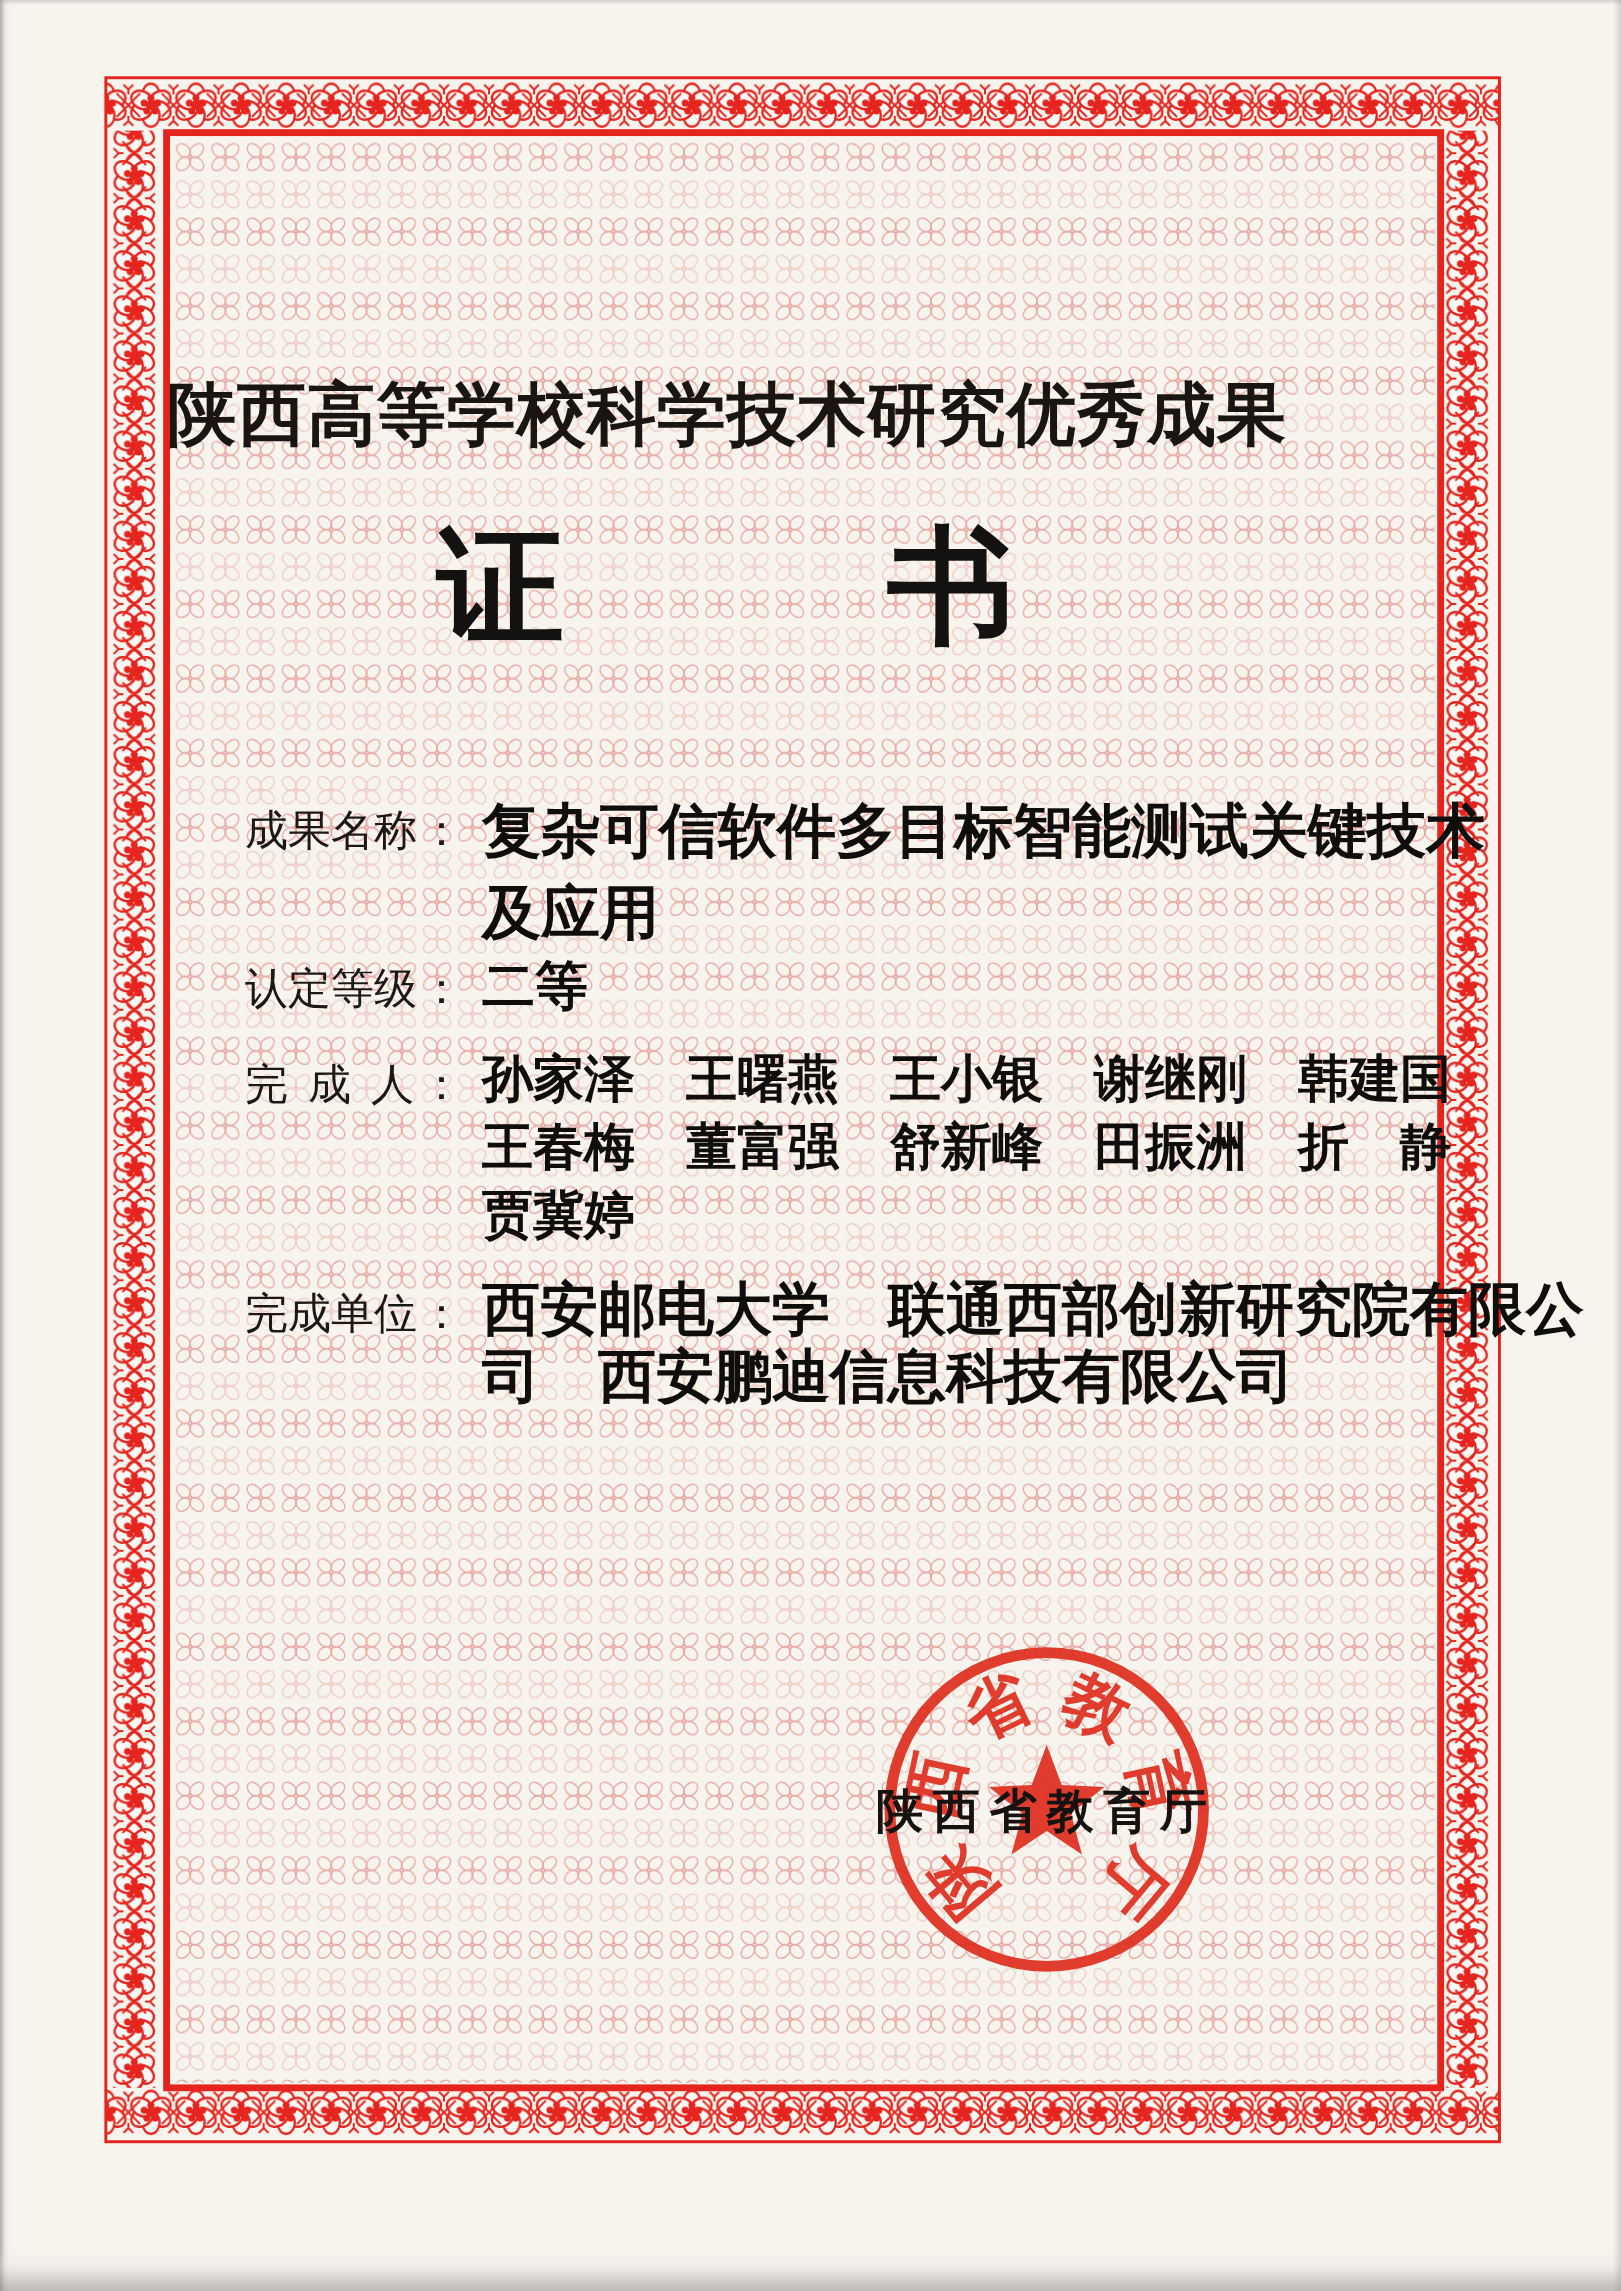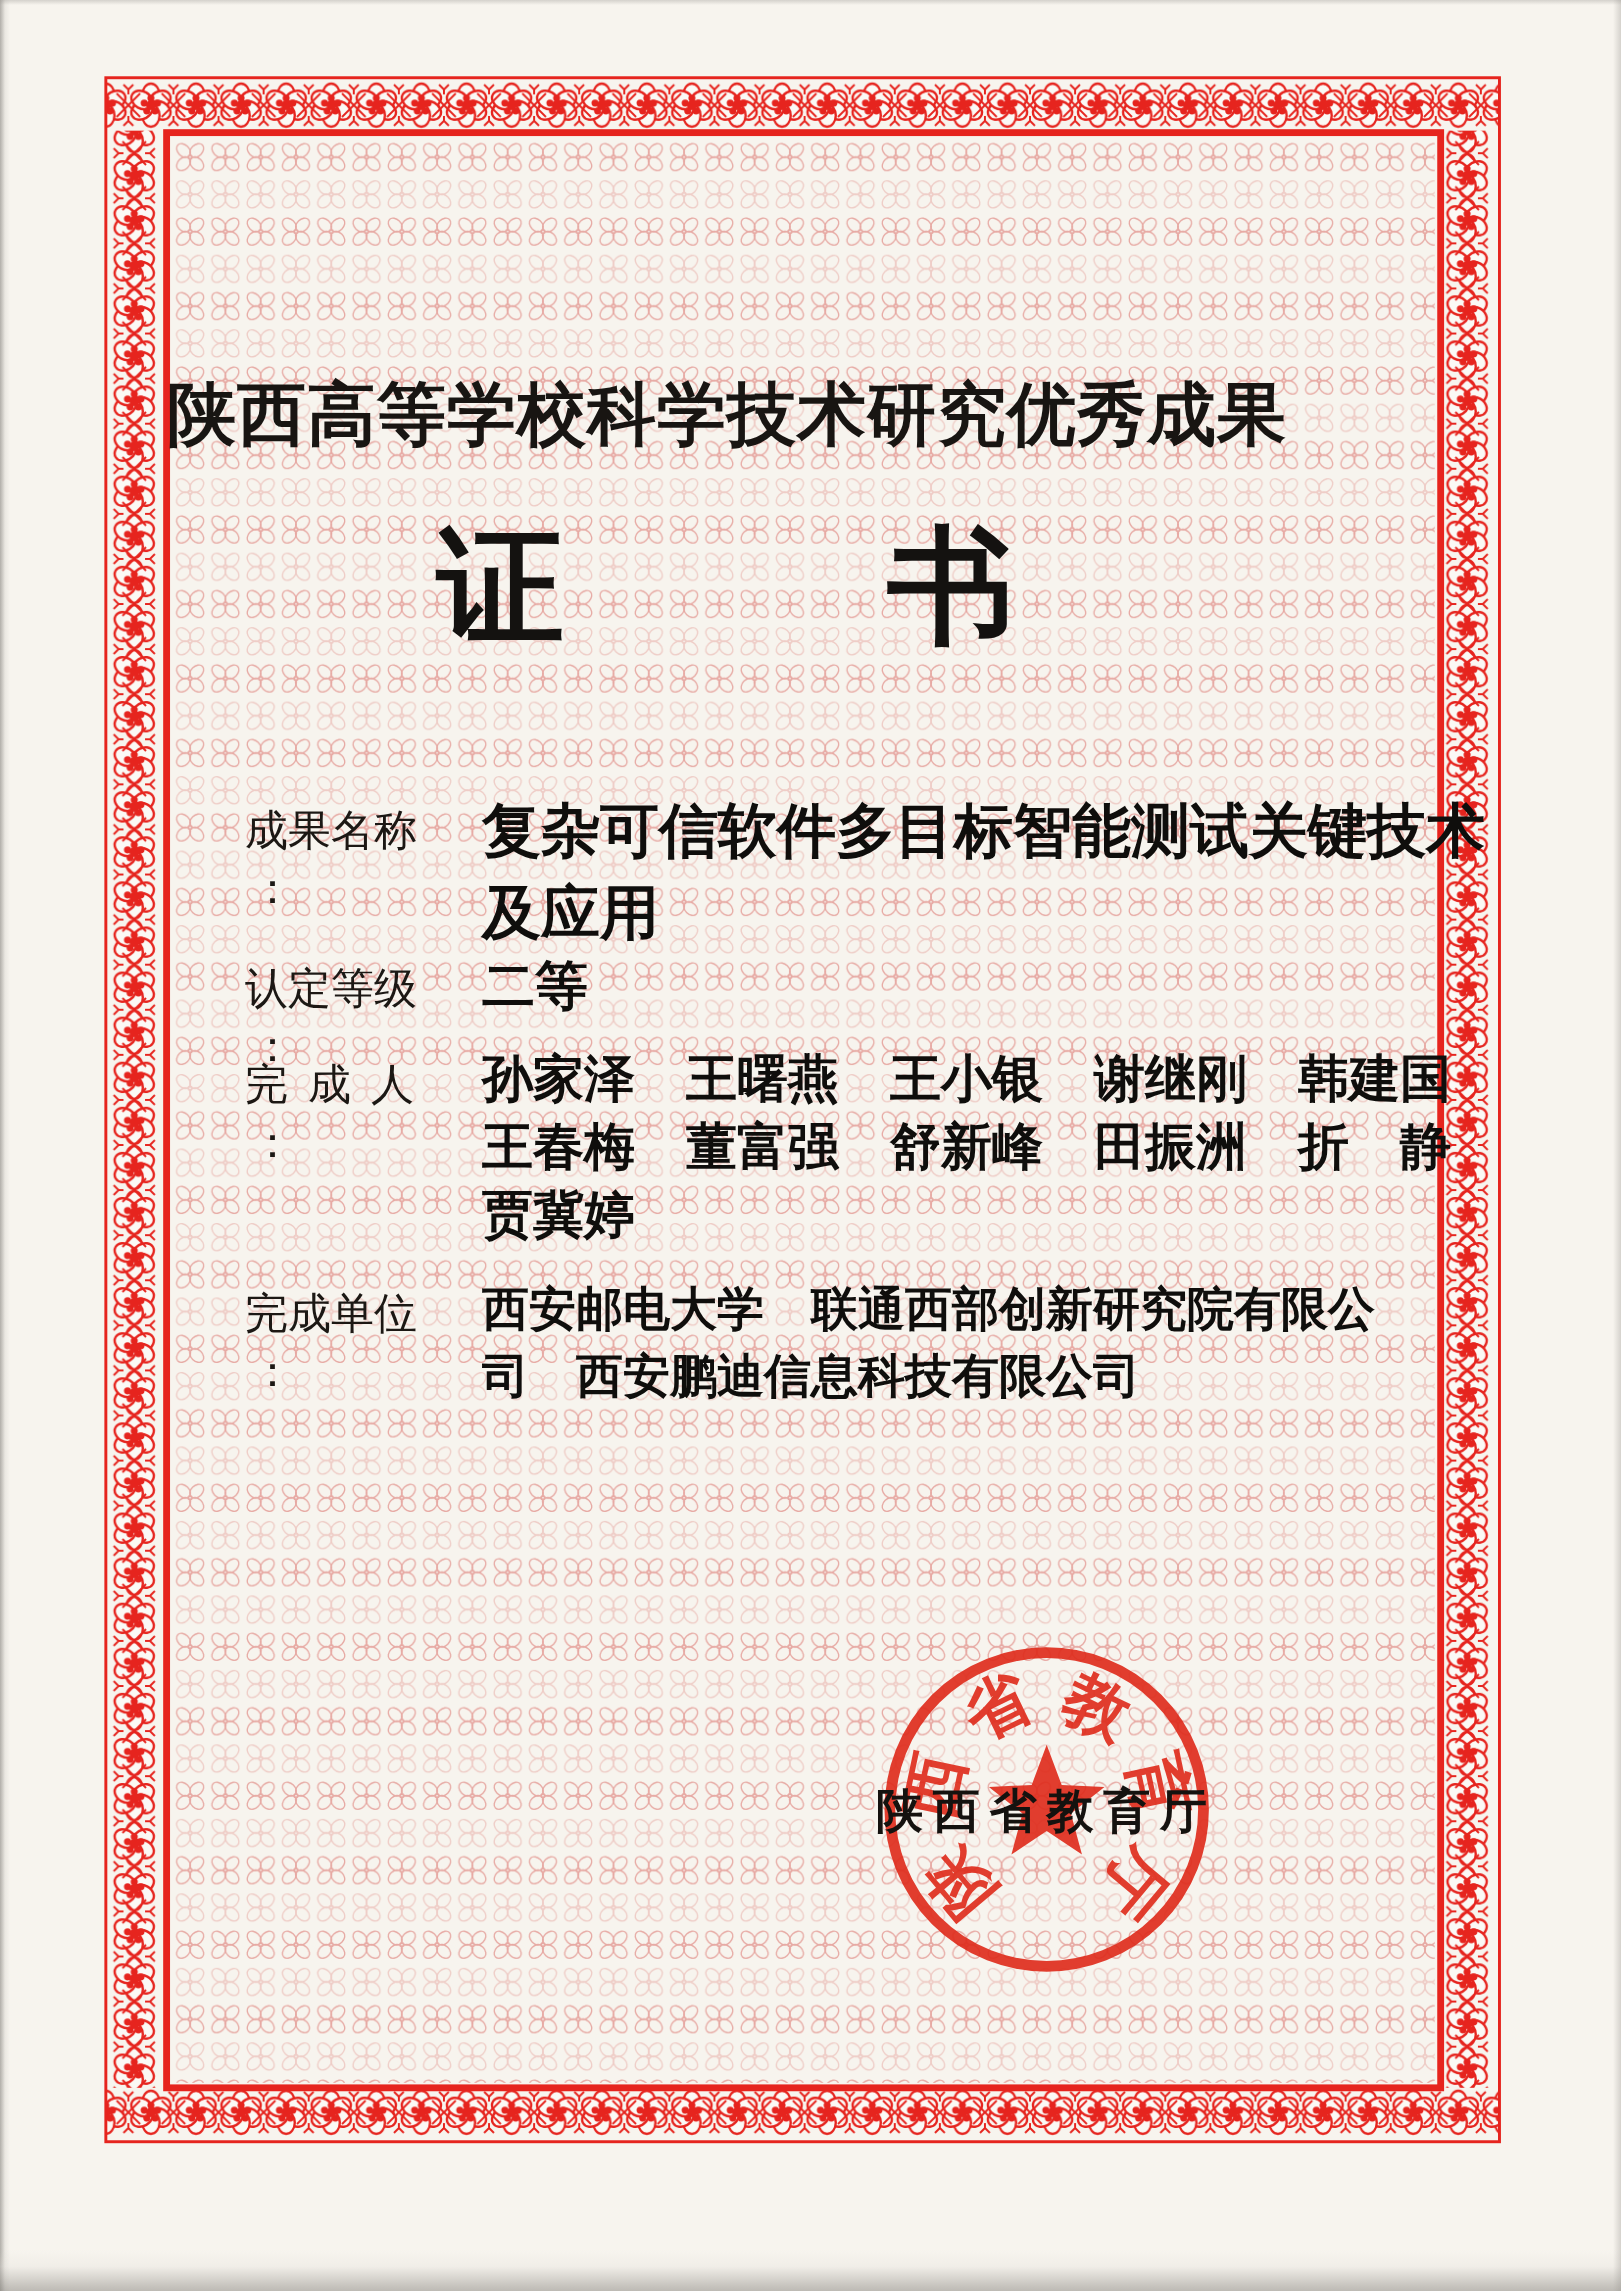--- a/index.html
+++ b/index.html
@@ -4,28 +4,28 @@
 <style>
   html,body{margin:0;padding:0;background:#e7e5e1;}
   .page{position:relative;width:1621px;height:2292px;background:#f7f4ee;overflow:hidden;
         font-family:"Liberation Serif","DejaVu Serif",serif;}
   .bgsvg{position:absolute;left:0;top:0;}
   .abs{position:absolute;}
   .title{left:167px;top:369px;width:1172px;text-align:left;font-size:69px;font-weight:bold;
          color:#181512;letter-spacing:1px;white-space:nowrap;}
   .certword{left:167px;top:518px;width:1117px;display:flex;justify-content:center;gap:323px;
             font-size:127px;font-weight:bold;color:#141210;line-height:1.1;}
-  .flabel{left:245px;color:#1c1814;font-size:43px;font-weight:500;white-space:nowrap;display:flex;align-items:flex-start;flex-direction:column;}
+  .flabel{left:245px;color:#1c1814;font-size:43px;font-weight:500;white-space:nowrap;display:flex;align-items:flex-start;}
   .flabel .lab{display:inline-block;width:169px;text-align:justify;text-align-last:justify;}
   .flabel .col{margin-left:5.9px;}
   .fvalue{left:453px;width:990px;color:#0f0e0c;font-weight:bold;margin-left:29px;}
   .v1 .vline{font-size:59px;line-height:82px;}
   .v2 .vline{font-size:53px;line-height:63px;}
   .v3 .vline{font-size:51px;line-height:68px;}
-  .v4 .vline{font-size:47px;line-height:67px;}
+  .v4 .vline{font-size:58px;line-height:67px;}
   .vline{white-space:nowrap;}
   .issuer{left:876px;top:1780px;font-size:47px;font-weight:600;letter-spacing:9.8px;color:#15120f;white-space:nowrap;}
   .certdate{left:904px;top:1854px;font-size:41px;font-weight:600;letter-spacing:1px;color:#15120f;white-space:nowrap;}
   .scan-left{left:0;top:0;width:9.8px;height:2292px;background:linear-gradient(90deg,rgba(120,117,112,.55),rgba(210,207,202,.35) 50%,rgba(255,255,255,0));}
   .scan-top{left:0;top:0;width:1621px;height:4.9px;background:linear-gradient(180deg,rgba(160,157,152,.4),rgba(255,255,255,0));}
   .scan-bottom{left:0;top:2250px;width:1621px;height:41px;background:linear-gradient(0deg,rgba(130,127,122,.5),rgba(222,219,214,.25) 60%,rgba(255,255,255,0));}
   .scan-right{left:1613px;top:0;width:7.8px;height:2292px;background:linear-gradient(270deg,rgba(150,147,142,.35),rgba(255,255,255,0));}
 </style>
 </head>
 <body>

